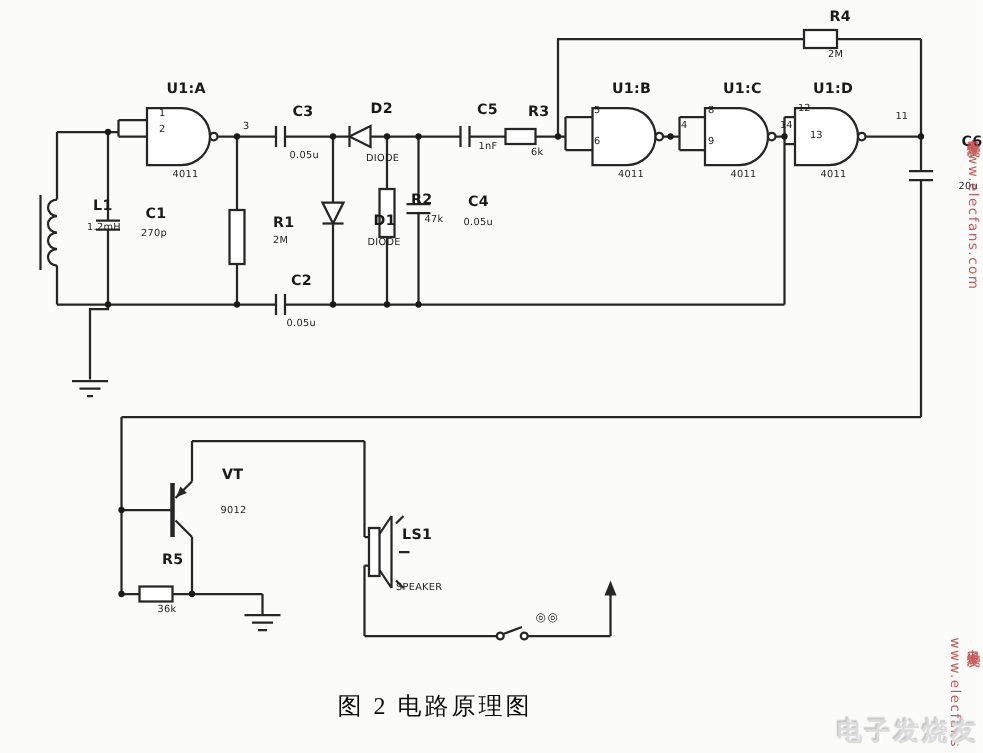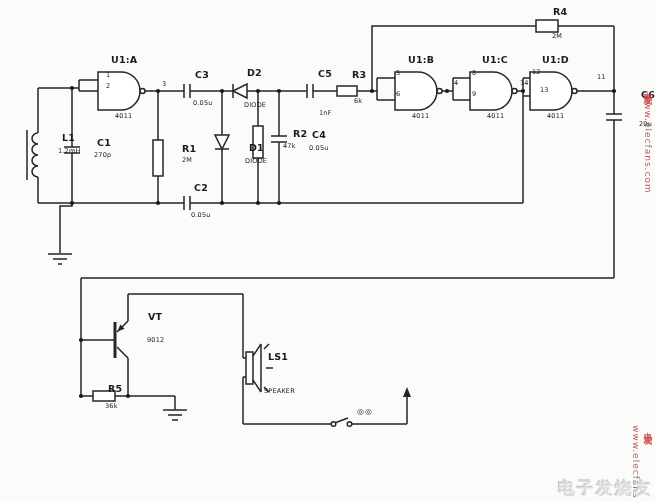--- a/index.html
+++ b/index.html
@@ -202,26 +202,26 @@
   <span class="lbl ref" style="left:166px;top:144px">R1</span>
   <span class="lbl val" style="left:166px;top:157px">2M</span>
   <span class="lbl ref" style="left:178px;top:183px">C2</span>
   <span class="lbl val" style="left:175px;top:212px">0.05u</span>
 
   <span class="lbl ref" style="left:231px;top:68px">D2</span>
   <span class="lbl val" style="left:228px;top:102px">DIODE</span>
   <span class="lbl ref" style="left:233px;top:143px">D1</span>
   <span class="lbl val" style="left:229px;top:158px">DIODE</span>
 
-  <span class="lbl ref" style="left:277px;top:129px">R2</span>
+  <span class="lbl ref" style="left:258px;top:129px">R2</span>
   <span class="lbl val" style="left:267px;top:143px">47k</span>
   <span class="lbl ref" style="left:296px;top:130px">C4</span>
   <span class="lbl val" style="left:293px;top:145px">0.05u</span>
   <span class="lbl ref" style="left:302px;top:69px">C5</span>
-  <span class="lbl val" style="left:303px;top:110px">1nF</span>
+  <span class="lbl val" style="left:303px;top:94px">1nF</span>
   <span class="lbl ref" style="left:336px;top:70px">R3</span>
   <span class="lbl val" style="left:338px;top:98px">6k</span>
 
   <span class="lbl ref" style="left:392px;top:55px">U1:B</span>
   <span class="lbl val" style="left:396px;top:113px">4011</span>
   <span class="lbl pin" style="left:380px;top:70px">5</span>
   <span class="lbl pin" style="left:380px;top:91px">6</span>
   <span class="lbl pin" style="left:438px;top:80px">4</span>
 
   <span class="lbl ref" style="left:466px;top:55px">U1:C</span>
@@ -236,27 +236,28 @@
   <span class="lbl pin" style="left:524px;top:87px">13</span>
   <span class="lbl pin" style="left:581px;top:74px">11</span>
 
   <span class="lbl ref" style="left:537px;top:7px">R4</span>
   <span class="lbl val" style="left:536px;top:33px">2M</span>
   <span class="lbl ref" style="left:625px;top:90px">C6</span>
   <span class="lbl val" style="left:623px;top:121px">20u</span>
 
   <span class="lbl ref" style="left:132px;top:312px">VT</span>
   <span class="lbl val" style="left:131px;top:337px">9012</span>
-  <span class="lbl ref" style="left:92px;top:384px">R5</span>
+  <span class="lbl ref" style="left:92px;top:369px">R5</span>
   <span class="lbl val" style="left:89px;top:403px">36k</span>
   <span class="lbl ref" style="left:252px;top:352px">LS1</span>
   <span class="lbl val" style="left:248px;top:388px">SPEAKER</span>
 
   <span class="lbl sw" style="left:341px;top:408px">◎◎</span>
 
+  <div class="caption">图 2 电路原理图</div>
 
   <div class="wm-side top">电子发烧友 www.elecfans.com</div>
   <div class="wm-side bottom">电子发烧友 www.elecfans.com</div>
   <div class="wm-emboss">
     <div class="brand">电子发烧友</div>
   </div>
 
 </div>
 
 </body></html>

